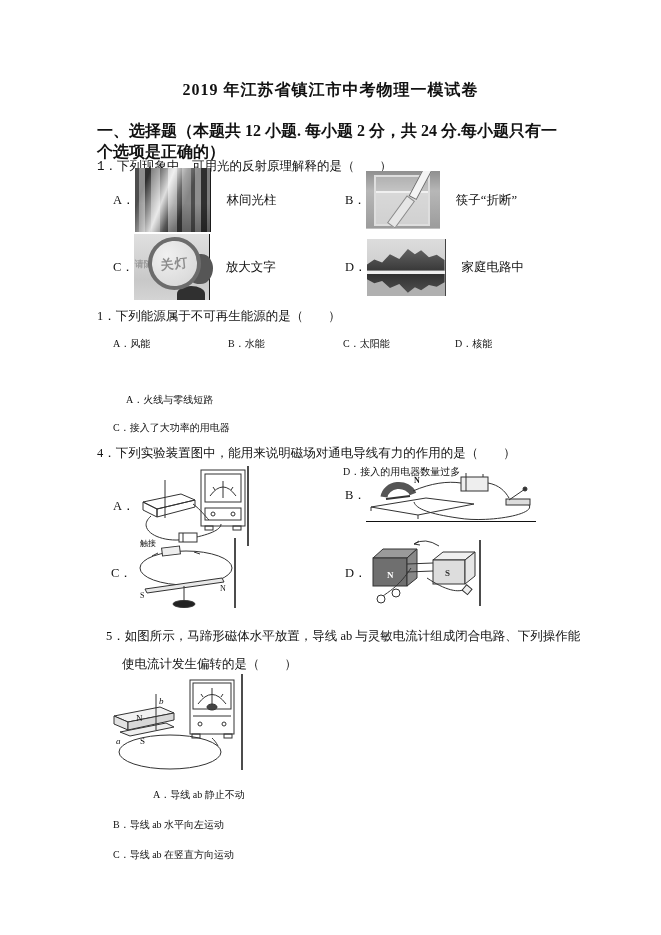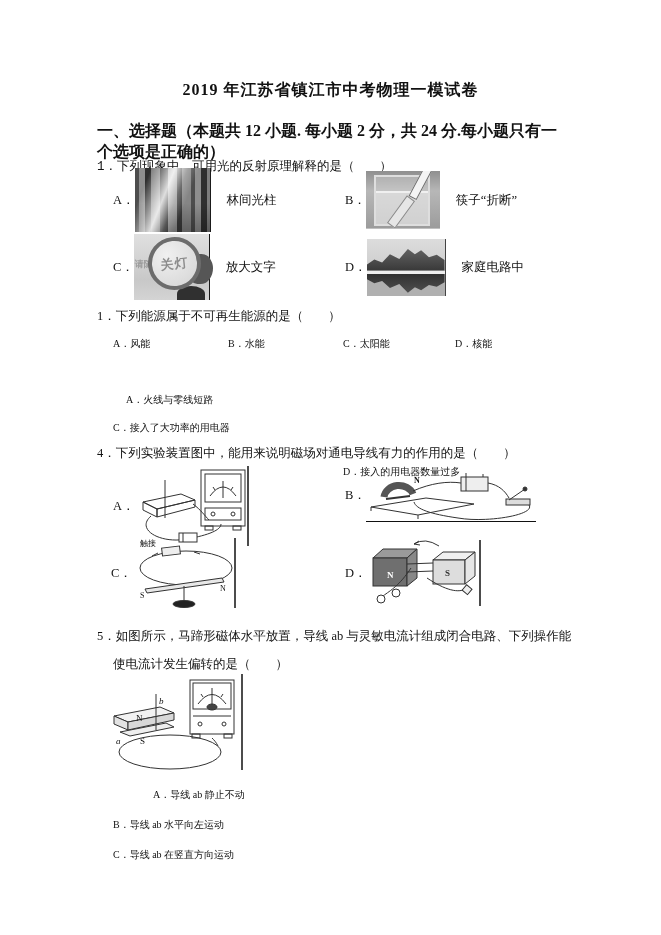--- a/index.html
+++ b/index.html
@@ -14,21 +14,21 @@
   }
   .section{
     position:absolute;top:121px;left:97px;width:470px;
     font-size:16px;font-weight:bold;
   }
   .stem{position:absolute;left:97px;width:475px;font-size:12.5px;}
   .q1-stem{top:158px;font-family:Liberation Mono, monospace;}
   .q2-stem{top:308px;}
   .q3-stem{top:365px;}
   .q4-stem{top:445px;}
-  .q5-stem{top:622px;padding-left:16px;text-indent:-16px;line-height:28px;width:468px;}
+  .q5-stem{top:622px;padding-left:16px;text-indent:-16px;line-height:28px;width:468px;margin-left:9px;}
   .opt-cell{position:absolute;display:flex;align-items:center;font-size:12.5px;}
   .opt-label{flex:none;}
   .opt-caption{flex:none;margin-left:16px;}
   .opt-text{position:absolute;font-size:10px;white-space:nowrap;}
 
   
   .photo{position:relative;display:inline-block;flex:none;overflow:visible;}
   .photo .clip{position:absolute;inset:0;overflow:hidden;}
   .photo-forest{
     width:75px;height:64px;border-right:1px solid #1a1a1a;

